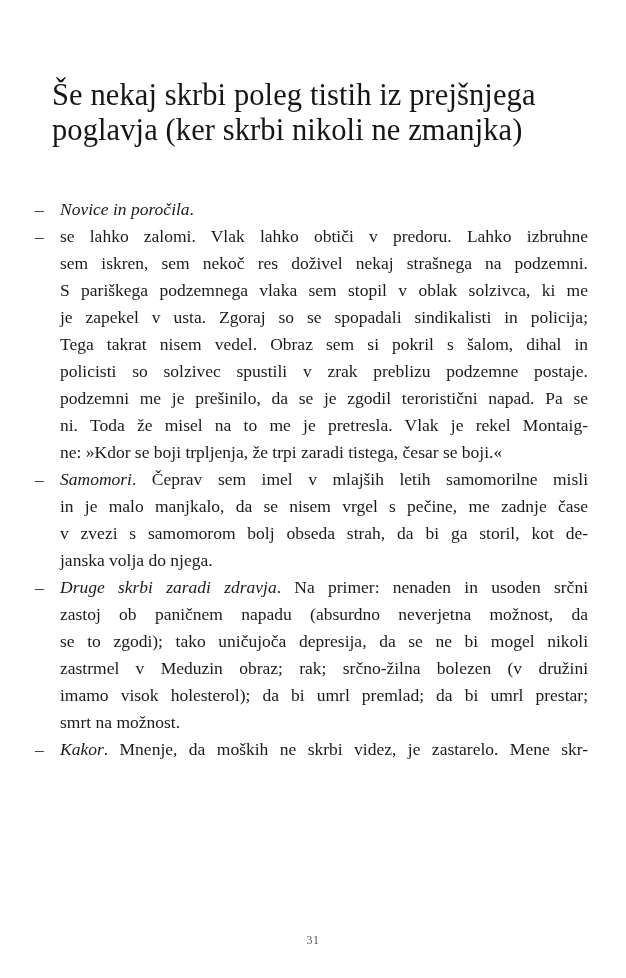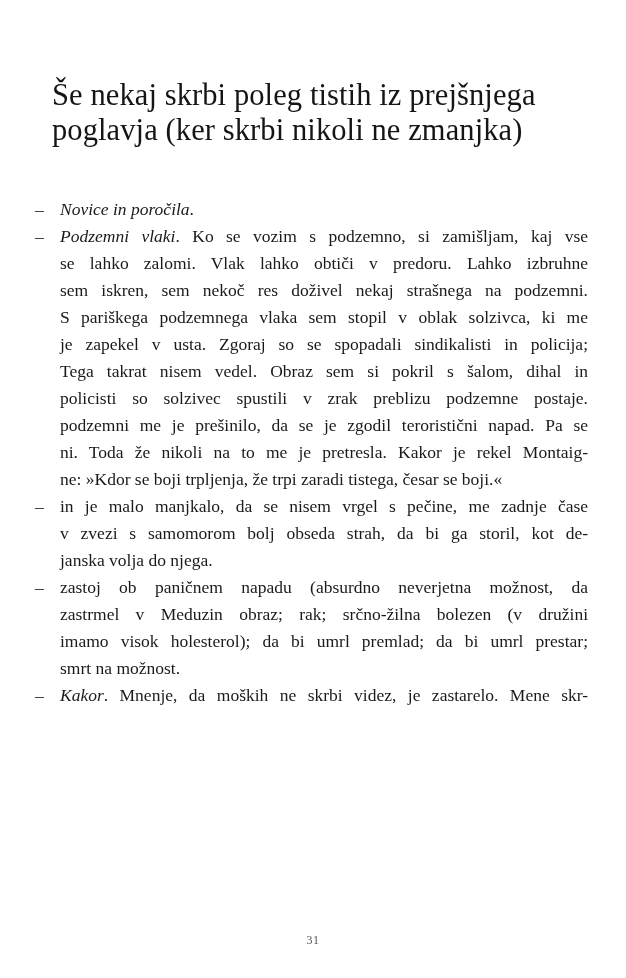--- a/index.html
+++ b/index.html
@@ -93,42 +93,44 @@
 
   <ul class="list">
 
     <li class="item">
       <span class="dash">–</span>
       <span class="line last"><span class="lead">Novice in poročila</span><span>.</span></span>
     </li>
 
     <li class="item">
       <span class="dash">–</span>
-      <span class="line"><span class="lead">Podzemni vlaki</span><span>. Ko se vozim s podzemno, si zamišljam, kaj vse</span></span>
       <span class="line">se lahko zalomi. Vlak lahko obtiči v predoru. Lahko izbruhne</span>
       <span class="line">sem iskren, sem nekoč res doživel nekaj strašnega na podzemni.</span>
       <span class="line">S pariškega podzemnega vlaka sem stopil v oblak solzivca, ki me</span>
       <span class="line">je zapekel v usta. Zgoraj so se spopadali sindikalisti in policija;</span>
       <span class="line">Tega takrat nisem vedel. Obraz sem si pokril s šalom, dihal in</span>
       <span class="line">policisti so solzivec spustili v zrak preblizu podzemne postaje.</span>
       <span class="line">podzemni me je prešinilo, da se je zgodil teroristični napad. Pa se</span>
-      <span class="line">ni. Toda že nikoli na to me je pretresla. Kakor je rekel Montaig-</span>
+      <span class="line">ni. Toda že misel na to me je pretresla. Vlak je rekel Montaig-</span>
       <span class="line last">ne: »Kdor se boji trpljenja, že trpi zaradi tistega, česar se boji.«</span>
     </li>
 
     <li class="item">
       <span class="dash">–</span>
+      <span class="line"><span class="lead">Samomori</span><span>. Čeprav sem imel v mlajših letih samomorilne misli</span></span>
       <span class="line">in je malo manjkalo, da se nisem vrgel s pečine, me zadnje čase</span>
       <span class="line">v zvezi s samomorom bolj obseda strah, da bi ga storil, kot de-</span>
       <span class="line last">janska volja do njega.</span>
     </li>
 
     <li class="item">
       <span class="dash">–</span>
+      <span class="line"><span class="lead">Druge skrbi zaradi zdravja</span><span>. Na primer: nenaden in usoden srčni</span></span>
       <span class="line">zastoj ob paničnem napadu (absurdno neverjetna možnost, da</span>
+      <span class="line">se to zgodi); tako uničujoča depresija, da se ne bi mogel nikoli</span>
       <span class="line">zastrmel v Meduzin obraz; rak; srčno-žilna bolezen (v družini</span>
       <span class="line">imamo visok holesterol); da bi umrl premlad; da bi umrl prestar;</span>
       <span class="line last">smrt na možnost.</span>
     </li>
 
     <li class="item">
       <span class="dash">–</span>
       <span class="line"><span class="lead">Kakor</span><span>. Mnenje, da moških ne skrbi videz, je zastarelo. Mene skr-</span></span>
     </li>
 

